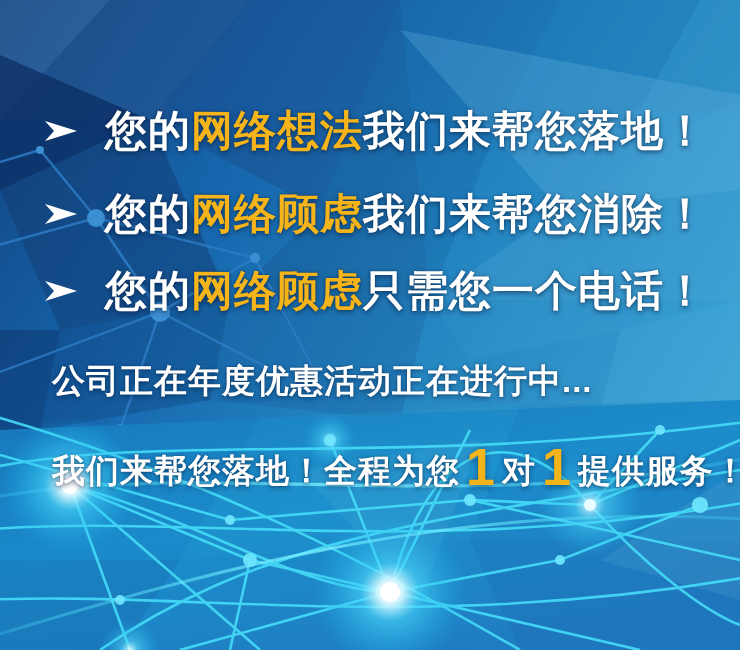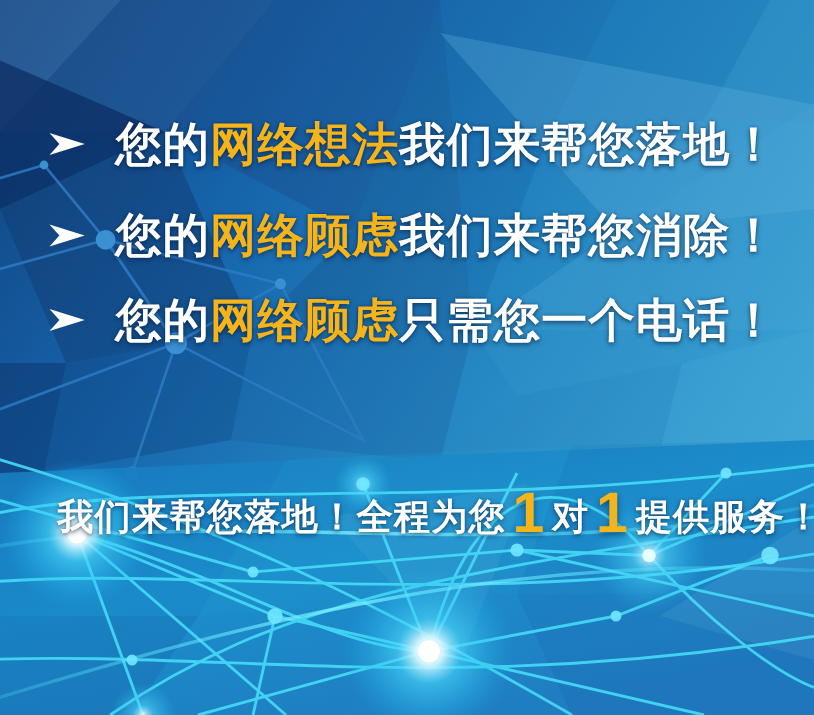--- a/index.html
+++ b/index.html
@@ -236,20 +236,21 @@
 
     <div class="bullet-row r3">
       <svg class="arrow-icon" viewBox="0 0 34 26">
         <path d="M1,3 L33,13 L1,23 L10,13 Z" fill="#ffffff"></path>
       </svg>
       <div class="big-line">
         <span>您的</span><span class="hl">网络顾虑</span><span>只需您一个电话！</span>
       </div>
     </div>
 
+    <div class="sub-line s1">公司正在年度优惠活动正在进行中...</div>
 
     <div class="sub-line s2">
       <span class="seg">我们来帮您落地！全程为您</span>
       <span class="num-one">1</span>
       <span class="seg">对</span>
       <span class="num-one">1</span>
       <span class="seg">提供服务！</span>
     </div>
 
   </div>

